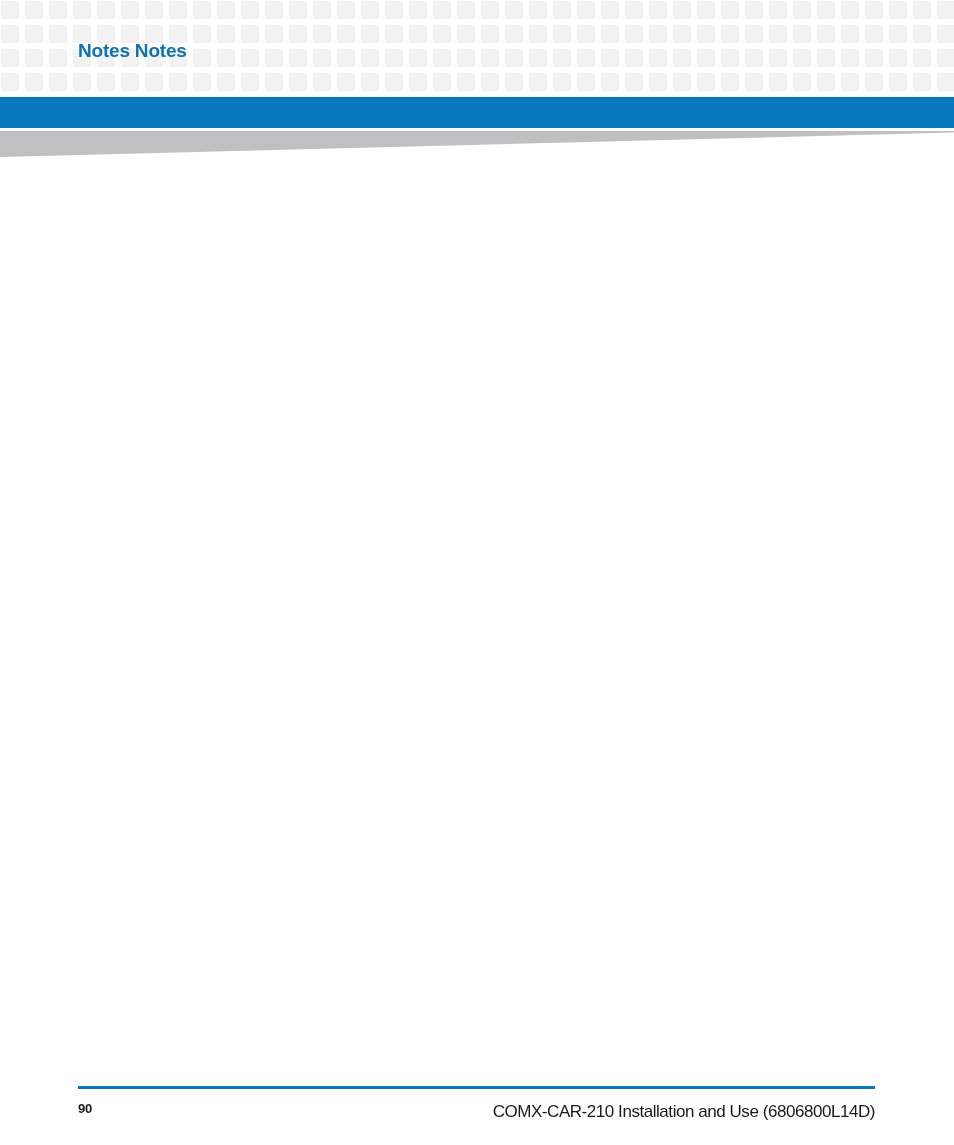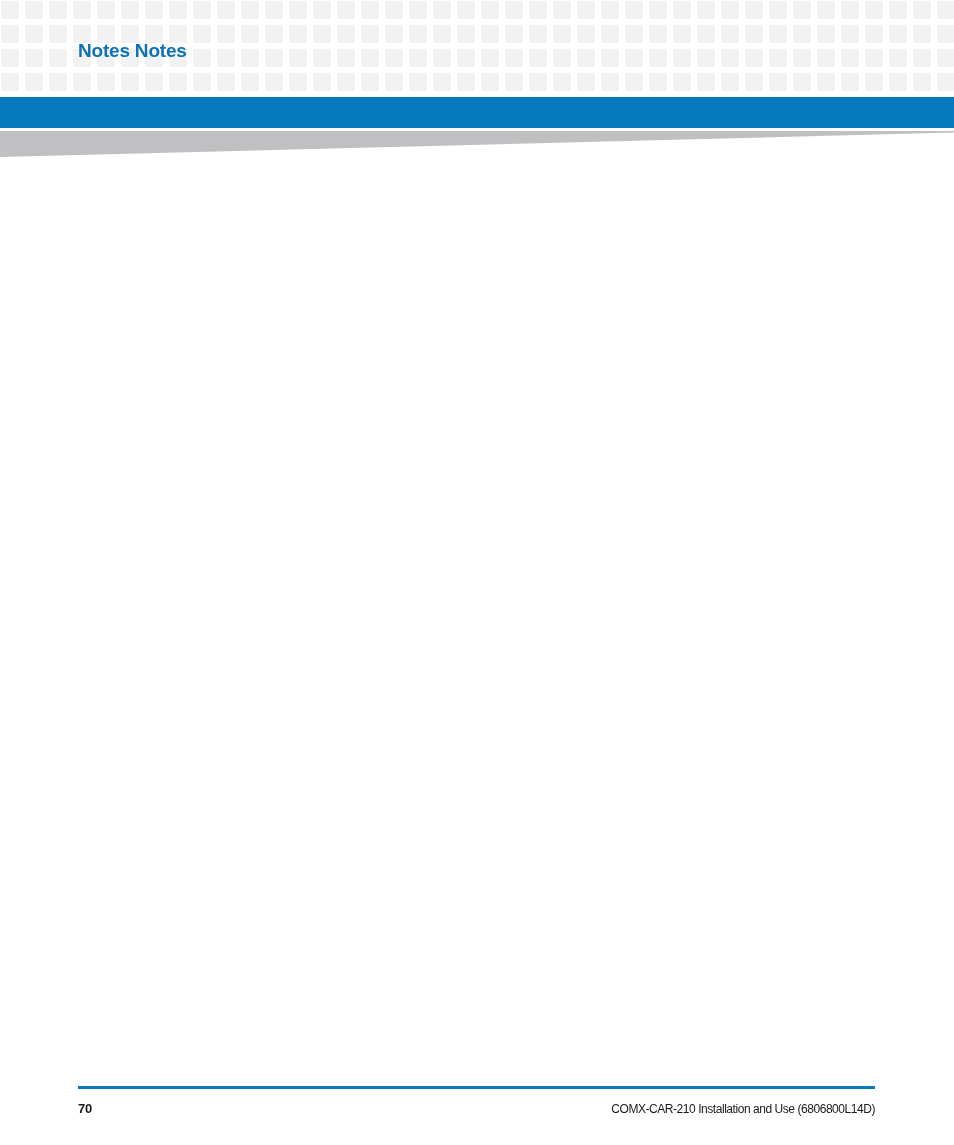--- a/index.html
+++ b/index.html
@@ -111,21 +111,21 @@
     font-weight: bold;
     color: #1a1a1a;
     letter-spacing: -0.2px;
     white-space: nowrap;
   }
   .footer-doc-title {
     position: absolute;
     right: 79px;
     top: 22px;
     font-family: "Liberation Sans", sans-serif;
-    font-size: 12px;
+    font-size: 17px;
     font-weight: normal;
     color: #1a1a1a;
     letter-spacing: -0.45px;
     white-space: nowrap;
     text-align: left;
   }
 </style>
 </head>
 <body>
 
@@ -301,17 +301,17 @@
   <div class="gray-wedge">
     <svg viewBox="0 0 954 28" preserveAspectRatio="none">
       <polygon id="wedge-poly" points="0,0 954,0 954,1.5 0,26" fill="#c0c0c2"></polygon>
     </svg>
   </div>
 
   <div class="content-area"></div>
 
   <div class="footer">
     <div class="footer-rule" style="background: rgb(5, 121, 188);"></div>
-    <div class="footer-page-number">70</div>
+    <div class="footer-page-number">90</div>
     <div class="footer-doc-title">COMX-CAR-210 Installation and Use (6806800L14D)</div>
   </div>
 
 </div>
 
 </body></html>

